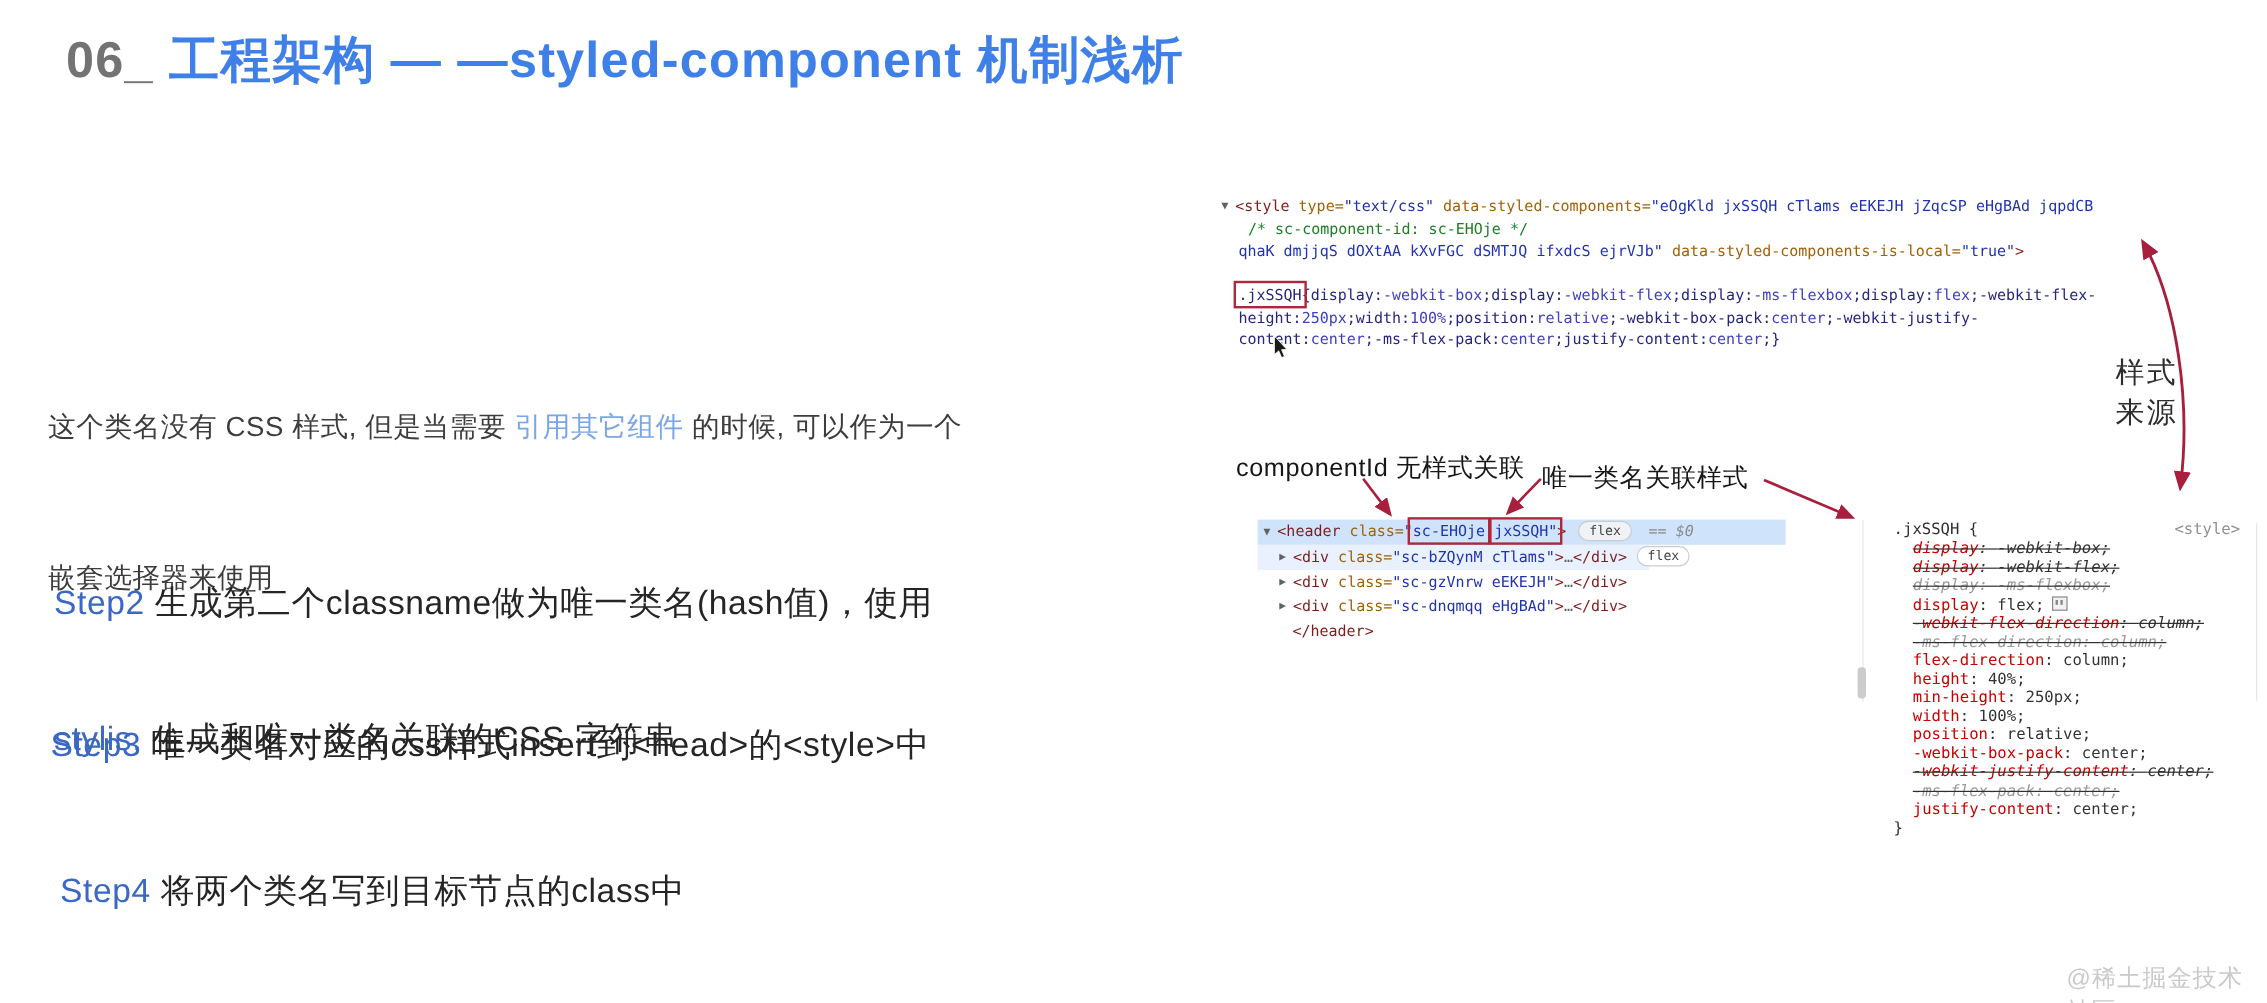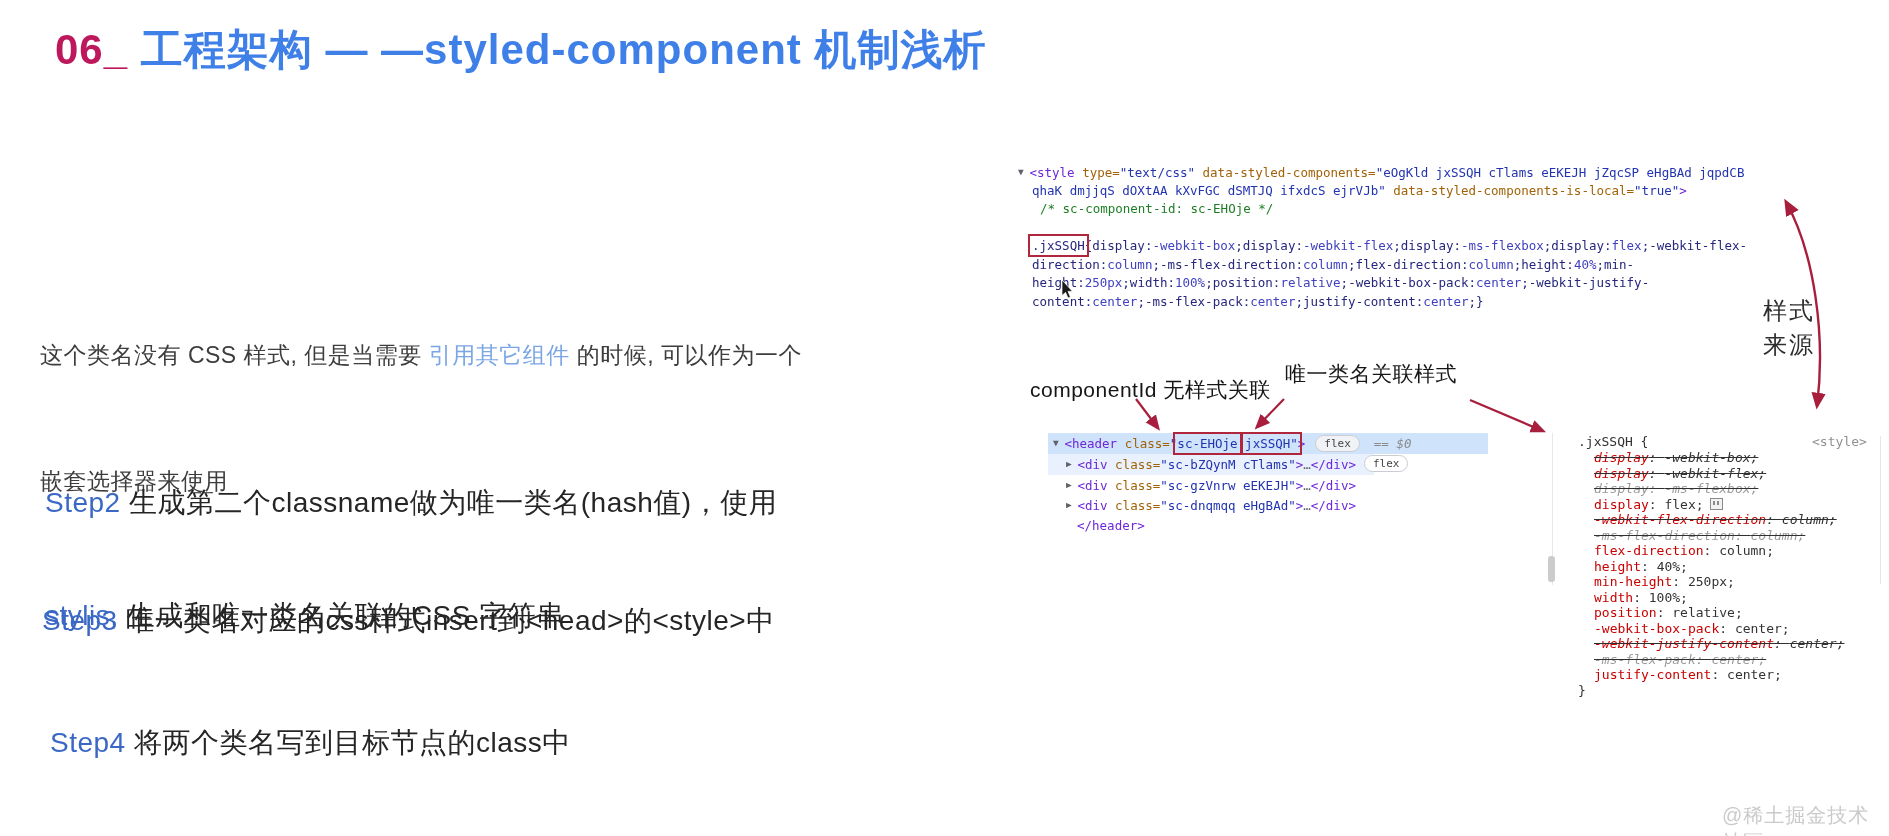--- a/index.html
+++ b/index.html
@@ -1,36 +1,36 @@
 <!DOCTYPE html>
 <html><head>
 <meta charset="utf-8">
 <style>
   html,body{margin:0;padding:0;background:#fff;}
   .canvas{position:relative;width:1889px;height:836px;background:#ffffff;overflow:hidden;
           font-family:"Liberation Sans",sans-serif;}
 
   
   .title{position:absolute;left:55px;top:22px;font-size:42px;font-weight:700;letter-spacing:1px;white-space:pre;}
-  .t-num{color:#be185d;}
+  .t-num{color:#737373;}
   .t-main{color:#3f80e8;}
 
   
   .step-head{position:absolute;font-size:28px;color:#252525;white-space:pre;letter-spacing:.5px;}
   .step-head .step-label{color:#3a68c4;}
   .step-head .line{height:49px;}
   .step-desc{position:absolute;font-size:23px;color:#3d3d3d;line-height:42px;letter-spacing:.5px;white-space:pre;}
   .link{color:#7aa6e6;}
 
   
   .code-block{position:absolute;left:1018px;top:163px;font-family:"DejaVu Sans Mono",monospace;
               font-size:12.5px;color:#222;}
   .code-line{height:18.5px;line-height:18.5px;white-space:pre;}
 
-  .sg-tag{color:#6d28d9;}
+  .sg-tag{color:#7f1d1d;}
   .sg-attr{color:#a16207;}
   .sg-val{color:#2233b0;}
   .sg-com{color:#1e7e25;}
   .sg-p{color:#26267e;}
   .sg-v{color:#4040c0;}
   .sg-selbox{color:#26267e;outline:2px solid #b0263c;outline-offset:2px;}
   .sg-valbox{color:#2233b0;outline:2px solid #b0263c;outline-offset:2px;}
   .sg-arrowD,.sg-arrowR{color:#5f6368;font-size:9.5px;vertical-align:1.5px;}
   .sg-dots{color:#5f6368;}
   .sg-eq{color:#8a8a8a;font-style:italic;margin-left:10px;}
@@ -93,31 +93,30 @@
     <div class="line"><span class="step-label">Step2</span><span> 生成第二个classname做为唯一类名(hash值)，使用</span></div>
     <div class="line"><span class="step-label">stylis,</span><span> 生成和唯一类名关联的CSS 字符串</span></div>
   </div>
 
   <div class="step-head" style="left:42px;top:602px;"><span class="step-label">Step3</span><span> 唯一类名对应的css样式insert到&lt;head&gt;的&lt;style&gt;中</span></div>
 
   <div class="step-head" style="left:50px;top:724px;"><span class="step-label">Step4</span><span> 将两个类名写到目标节点的class中</span></div>
 
   <div class="code-block">
       <div class="code-line" style="padding-left: 0px;"><span class="sg-arrowD">▼ </span><span class="sg-tag">&lt;style</span><span class="sg-attr"> type=</span><span class="sg-val">"text/css"</span><span class="sg-attr"> data-styled-components=</span><span class="sg-val">"eOgKld jxSSQH cTlams eEKEJH jZqcSP eHgBAd jqpdCB</span></div>
+      <div class="code-line" style="padding-left: 22px;"><span class="sg-com">/* sc-component-id: sc-EHOje */</span></div>
       <div class="code-line" style="padding-left: 14px;"><span class="sg-val">qhaK dmjjqS dOXtAA kXvFGC dSMTJQ ifxdcS ejrVJb"</span><span class="sg-attr"> data-styled-components-is-local=</span><span class="sg-val">"true"</span><span class="sg-tag">&gt;</span></div>
-      <div class="code-line" style="padding-left: 22px;"><span class="sg-com">/* sc-component-id: sc-EHOje */</span></div>
       <div class="code-line" style="padding-left: 0px;">&nbsp;</div>
       <div class="code-line" style="padding-left: 14px;"><span class="sg-selbox">.jxSSQH</span><span class="sg-p">{display:</span><span class="sg-v">-webkit-box</span><span class="sg-p">;display:</span><span class="sg-v">-webkit-flex</span><span class="sg-p">;display:</span><span class="sg-v">-ms-flexbox</span><span class="sg-p">;display:</span><span class="sg-v">flex</span><span class="sg-p">;-webkit-flex-</span></div>
-      <div class="code-line" style="padding-left: 14px;"><span class="sg-p">direction:</span><span class="sg-v">column</span><span class="sg-p">;-ms-flex-direction:</span><span class="sg-v">column</span><span class="sg-p">;flex-direction:</span><span class="sg-v">column</span><span class="sg-p">;height:</span><span class="sg-v">40%</span><span class="sg-p">;min-</span></div>
       <div class="code-line" style="padding-left: 14px;"><span class="sg-p">height:</span><span class="sg-v">250px</span><span class="sg-p">;width:</span><span class="sg-v">100%</span><span class="sg-p">;position:</span><span class="sg-v">relative</span><span class="sg-p">;-webkit-box-pack:</span><span class="sg-v">center</span><span class="sg-p">;-webkit-justify-</span></div>
       <div class="code-line" style="padding-left: 14px;"><span class="sg-p">content:</span><span class="sg-v">center</span><span class="sg-p">;-ms-flex-pack:</span><span class="sg-v">center</span><span class="sg-p">;justify-content:</span><span class="sg-v">center</span><span class="sg-p">;}</span></div>
     </div>
 
   <div class="ann" style="left:1030px;top:376px;">componentId 无样式关联</div>
-  <div class="ann" style="left:1285px;top:360px;">唯一类名关联样式</div>
+  <div class="ann" style="left:1285px;top:384px;">唯一类名关联样式</div>
 
   <div class="style-source">
     <div>样式</div>
     <div>来源</div>
   </div>
 
   <div class="elements">
       <div class="el-row row-sel" style="padding-left: 5px;"><span class="sg-arrowD">▼ </span><span class="sg-tag">&lt;header</span><span class="sg-attr"> class=</span><span class="sg-val">"</span><span class="sg-valbox">sc-EHOje</span><span class="sg-val"> </span><span class="sg-valbox">jxSSQH"</span><span class="sg-tag">&gt;</span><span class="sg-badge">flex</span><span class="sg-eq">== $0</span></div>
       <div class="el-row row-sel2" style="padding-left: 18px;"><span class="sg-arrowR">▶ </span><span class="sg-tag">&lt;div</span><span class="sg-attr"> class=</span><span class="sg-val">"sc-bZQynM cTlams"</span><span class="sg-tag">&gt;</span><span class="sg-dots">…</span><span class="sg-tag">&lt;/div&gt;</span><span class="sg-badge2">flex</span></div>
       <div class="el-row" style="padding-left: 18px;"><span class="sg-arrowR">▶ </span><span class="sg-tag">&lt;div</span><span class="sg-attr"> class=</span><span class="sg-val">"sc-gzVnrw eEKEJH"</span><span class="sg-tag">&gt;</span><span class="sg-dots">…</span><span class="sg-tag">&lt;/div&gt;</span></div>

